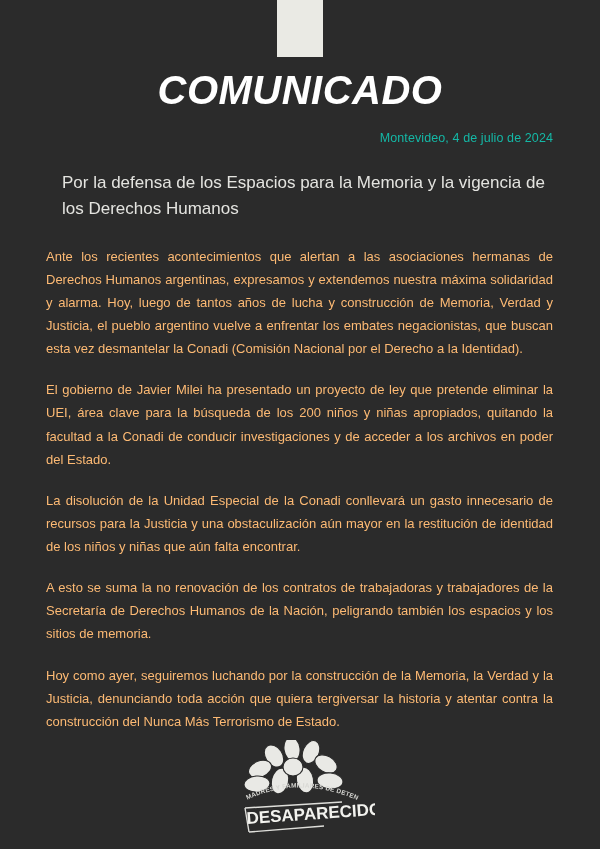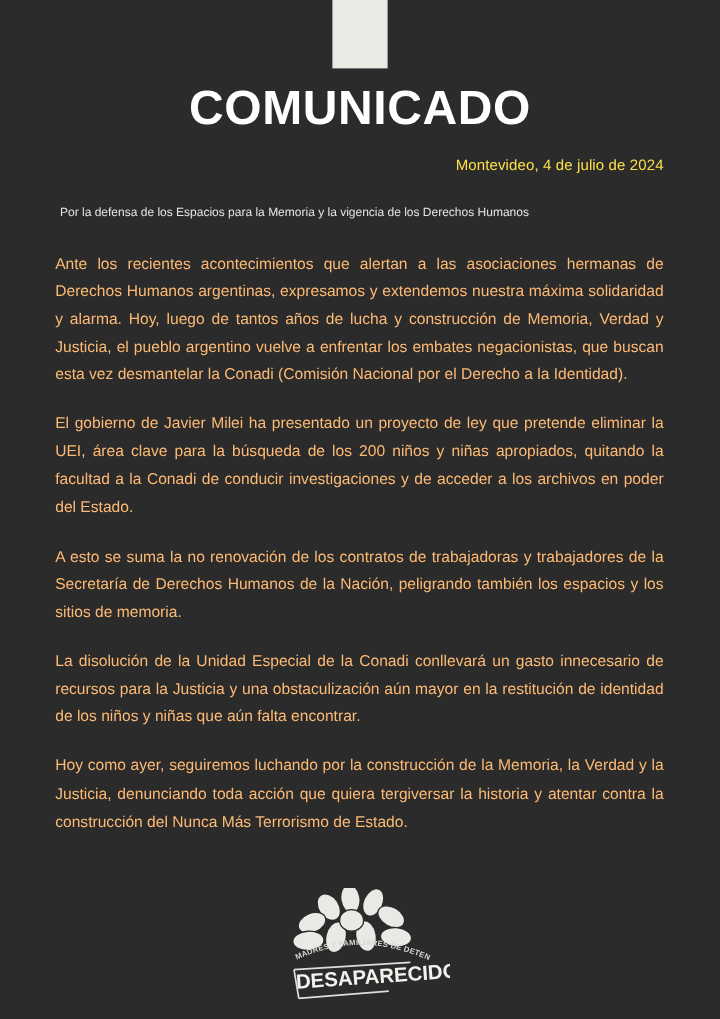--- a/index.html
+++ b/index.html
@@ -36,46 +36,47 @@
     position: absolute;
     left: 0;
     top: 68px;
     width: 600px;
     text-align: center;
     font-size: 40px;
     font-weight: 700;
     letter-spacing: 0.5px;
     color: #ffffff;
     line-height: 1.1;
+    font-style: italic;
   }
 
   
   .dateline {
     position: absolute;
     left: 46px;
     top: 131px;
     width: 507px;
     text-align: right;
     font-size: 12.5px;
-    color: #fde047;
+    color: #14b8a6;
     letter-spacing: 0.1px;
   }
 
   
   .content {
     position: absolute;
     left: 46px;
     top: 170px;
     width: 507px;
   }
   .lead {
-    font-size: 10px;
+    font-size: 17px;
     color: #e4e4e0;
     line-height: 1.55;
-    margin: 0 0 22px 4px;
+    margin: 0 0 22px 16px;
     text-align: left;
   }
   .para {
     font-size: 13px;
     color: #fdba74;
     line-height: 1.78;
     margin: 0 0 18px 0;
     text-align: justify;
     text-justify: inter-word;
   }
@@ -100,22 +101,22 @@
   <div class="top-marker"></div>
 
   <div class="title">COMUNICADO</div>
 
   <div class="dateline">Montevideo, 4 de julio de 2024</div>
 
   <div class="content">
     <p class="lead">Por la defensa de los Espacios para la Memoria y la vigencia de los Derechos Humanos</p>
     <p class="para">Ante los recientes acontecimientos que alertan a las asociaciones hermanas de Derechos Humanos argentinas, expresamos y extendemos nuestra máxima solidaridad y alarma. Hoy, luego de tantos años de lucha y construcción de Memoria, Verdad y Justicia, el pueblo argentino vuelve a enfrentar los embates negacionistas, que buscan esta vez desmantelar la Conadi (Comisión Nacional por el Derecho a la Identidad).</p>
     <p class="para">El gobierno de Javier Milei ha presentado un proyecto de ley que pretende eliminar la UEI, área clave para la búsqueda de los 200 niños y niñas apropiados, quitando la facultad a la Conadi de conducir investigaciones y de acceder a los archivos en poder del Estado.</p>
+    <p class="para">La disolución de la Unidad Especial de la Conadi conllevará un gasto innecesario de recursos para la Justicia y una obstaculización aún mayor en la restitución de identidad de los niños y niñas que aún falta encontrar.</p>
     <p class="para">A esto se suma la no renovación de los contratos de trabajadoras y trabajadores de la Secretaría de Derechos Humanos de la Nación, peligrando también los espacios y los sitios de memoria.</p>
-    <p class="para">La disolución de la Unidad Especial de la Conadi conllevará un gasto innecesario de recursos para la Justicia y una obstaculización aún mayor en la restitución de identidad de los niños y niñas que aún falta encontrar.</p>
     <p class="para">Hoy como ayer, seguiremos luchando por la construcción de la Memoria, la Verdad y la Justicia, denunciando toda acción que quiera tergiversar la historia y atentar contra la construcción del Nunca Más Terrorismo de Estado.</p>
   </div>
 
   <div class="logo">
     <svg width="150" height="100" viewBox="0 0 150 100">
       <defs>
         <path id="arcpath" d="M 18 62 Q 72 34 132 60" fill="none"></path>
       </defs>
 
       <g fill="#e9e9e5" stroke="#2b2b2b" stroke-width="1.1">

